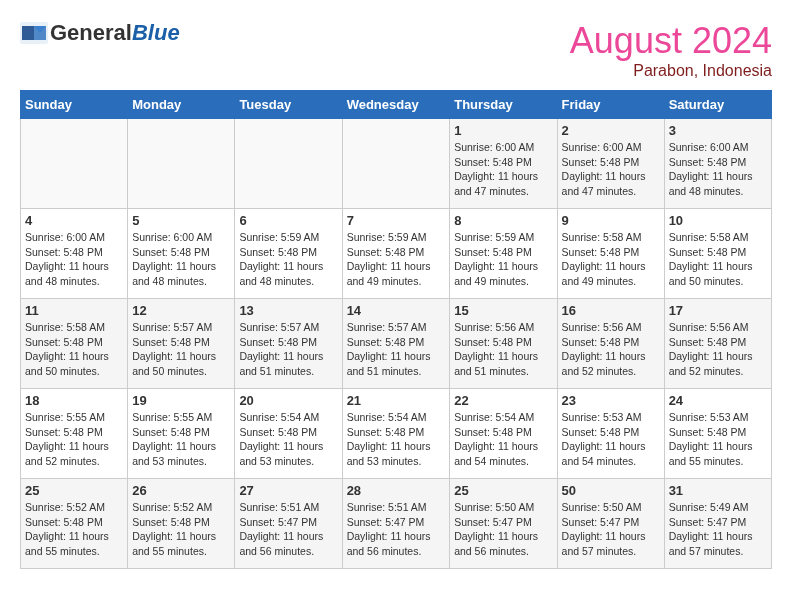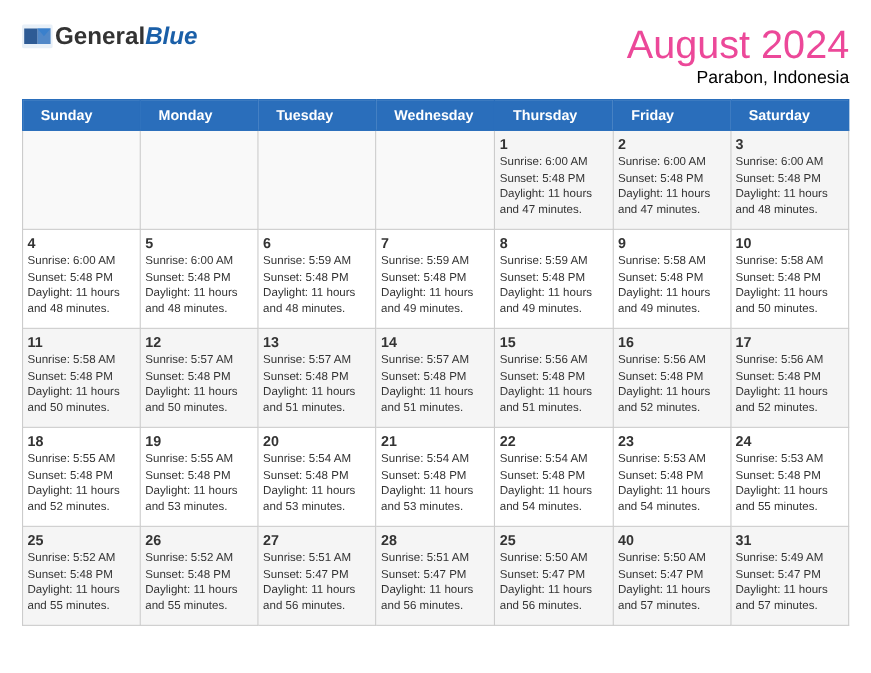--- a/index.html
+++ b/index.html
@@ -38,31 +38,31 @@
     .title-block {
       text-align: right;
     }
     .month-title {
       font-size: 36px;
       font-weight: normal;
       color: #ec4899;
     }
     .location-title {
       font-size: 16px;
-      color: #000000;
+      color: #7f1d1d;
     }
     table {
       width: 100%;
       border-collapse: collapse;
       font-size: 11px;
     }
     thead tr th {
       background-color: #2a6ebb;
       color: #fff;
-      padding: 6px 16px;
+      padding: 6px 4px;
       text-align: left;
       font-size: 13px;
       font-weight: bold;
       border: 1px solid #2a6ebb;
     }
     tbody tr td {
       border: 1px solid #ccc;
       vertical-align: top;
       padding: 4px 4px;
       width: 108px;
@@ -248,21 +248,21 @@
         </td>
         <td>
           <span class="day-number">28</span>
           <div class="day-info">Sunrise: 5:51 AM<br>Sunset: 5:47 PM<br>Daylight: 11 hours and 56 minutes.</div>
         </td>
         <td>
           <span class="day-number">25</span>
           <div class="day-info">Sunrise: 5:50 AM<br>Sunset: 5:47 PM<br>Daylight: 11 hours and 56 minutes.</div>
         </td>
         <td>
-          <span class="day-number">40</span>
+          <span class="day-number">50</span>
           <div class="day-info">Sunrise: 5:50 AM<br>Sunset: 5:47 PM<br>Daylight: 11 hours and 57 minutes.</div>
         </td>
         <td>
           <span class="day-number">31</span>
           <div class="day-info">Sunrise: 5:49 AM<br>Sunset: 5:47 PM<br>Daylight: 11 hours and 57 minutes.</div>
         </td>
       </tr>
     </tbody>
 </table>
 

